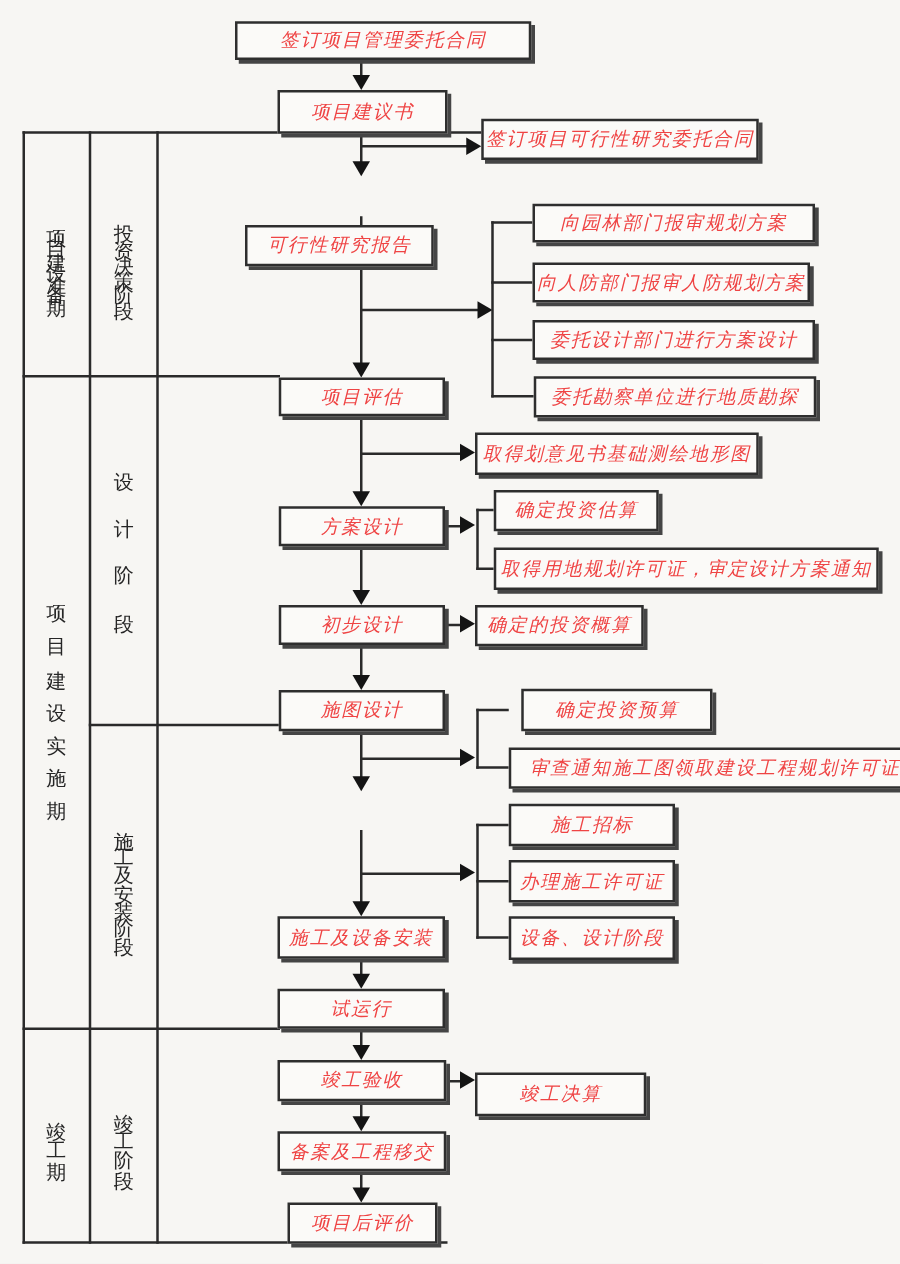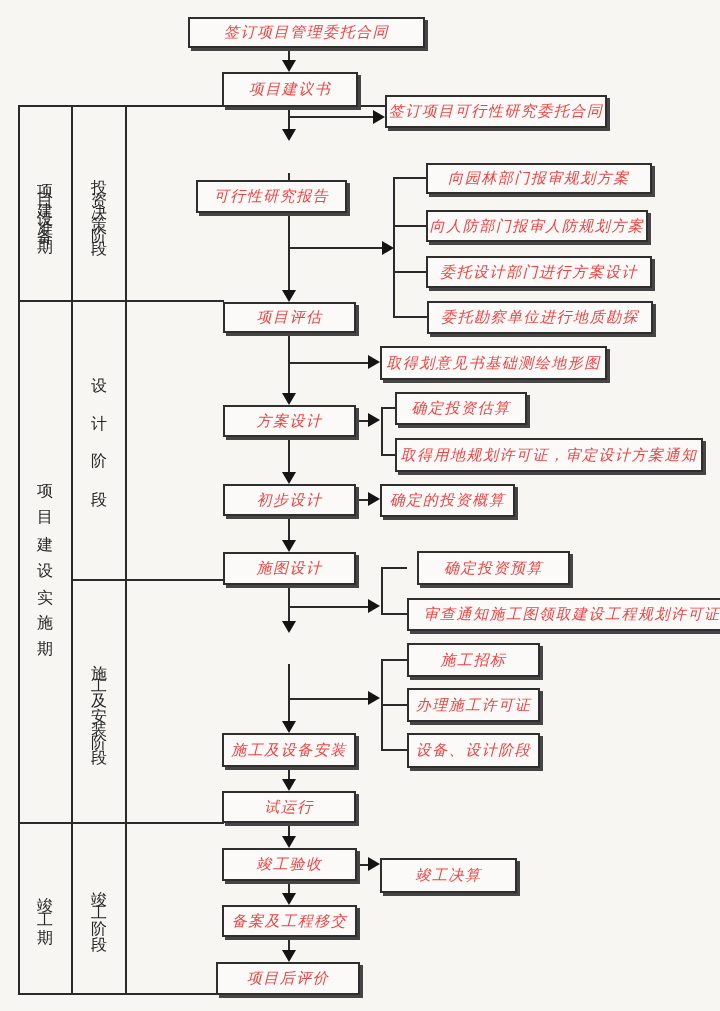--- a/index.html
+++ b/index.html
@@ -167,21 +167,21 @@
   <div class="box" style="left:222px;top:72px;width:136px;height:35px;">项目建议书</div>
   <div class="box" style="left:196px;top:140px;width:151px;height:33px;margin-top:40px;">可行性研究报告</div>
   <div class="box" style="left:223px;top:302px;width:133px;height:31px;">项目评估</div>
   <div class="box" style="left:223px;top:405px;width:133px;height:32px;">方案设计</div>
   <div class="box" style="left:223px;top:484px;width:133px;height:32px;">初步设计</div>
   <div class="box" style="left:223px;top:552px;width:133px;height:33px;">施图设计</div>
   <div class="box" style="left:222px;top:733px;width:134px;height:34px;">施工及设备安装</div>
   <div class="box" style="left:222px;top:791px;width:134px;height:32px;">试运行</div>
   <div class="box" style="left:222px;top:848px;width:135px;height:33px;">竣工验收</div>
   <div class="box" style="left:222px;top:905px;width:135px;height:32px;">备案及工程移交</div>
-  <div class="box" style="left:216px;top:962px;width:144px;height:33px;">项目后评价</div>
+  <div class="box" style="left:230px;top:962px;width:120px;height:33px;">项目后评价</div>
 
   <div class="box" style="left:385px;top:95px;width:222px;height:33px;">签订项目可行性研究委托合同</div>
   <div class="box" style="left:426px;top:163px;width:226px;height:31px;">向园林部门报审规划方案</div>
   <div class="box" style="left:426px;top:210px;width:222px;height:32px;">向人防部门报审人防规划方案</div>
   <div class="box" style="left:426px;top:256px;width:226px;height:32px;">委托设计部门进行方案设计</div>
   <div class="box" style="left:427px;top:301px;width:226px;height:33px;">委托勘察单位进行地质勘探</div>
   <div class="box" style="left:380px;top:346px;width:227px;height:34px;">取得划意见书基础测绘地形图</div>
   <div class="box" style="left:395px;top:392px;width:132px;height:33px;">确定投资估算</div>
   <div class="box" style="left:395px;top:438px;width:308px;height:34px;">取得用地规划许可证，审定设计方案通知</div>
   <div class="box" style="left:380px;top:484px;width:135px;height:33px;">确定的投资概算</div>

